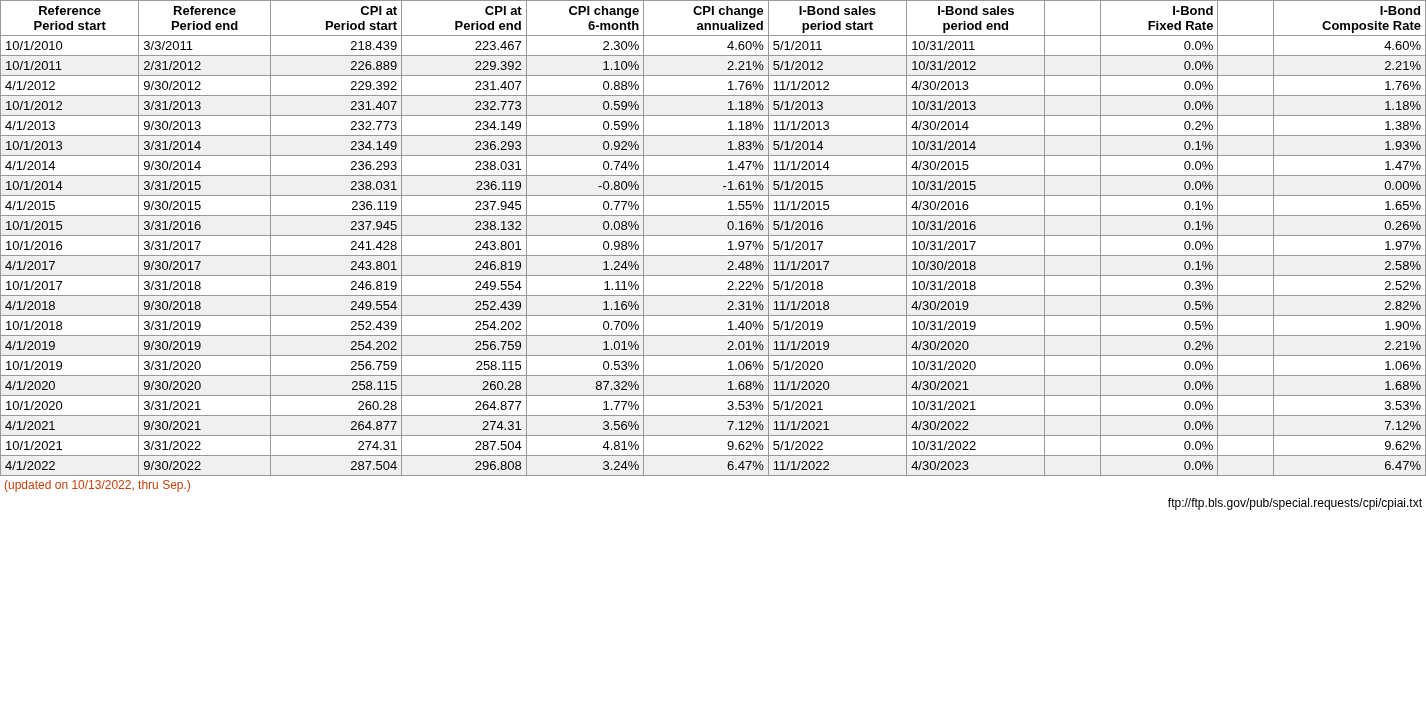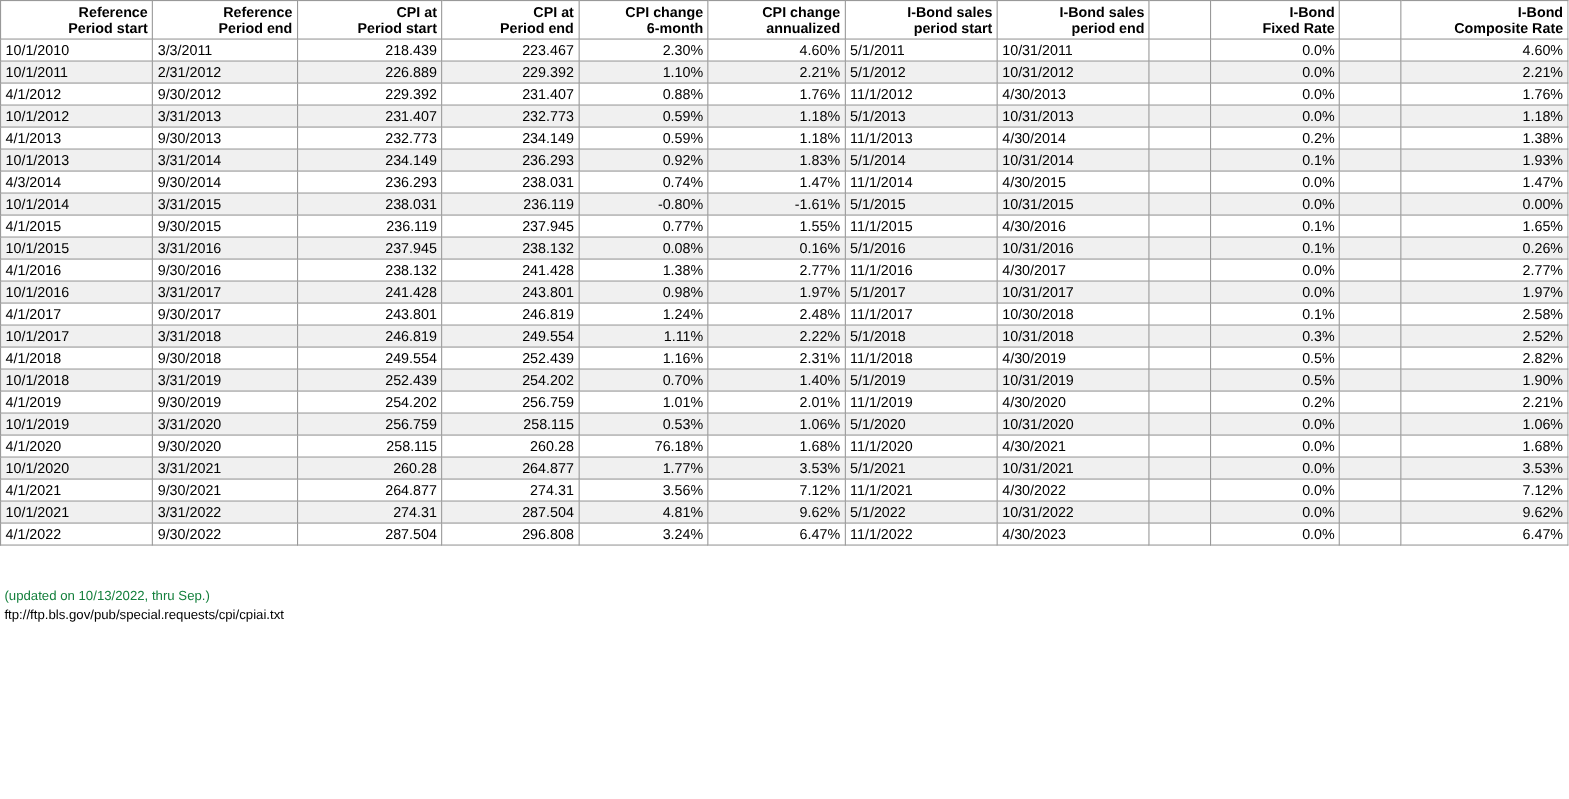--- a/index.html
+++ b/index.html
@@ -20,21 +20,21 @@
     }
     th, td {
       border: 1px solid #999;
       padding: 2px 4px;
       white-space: nowrap;
       vertical-align: top;
     }
     th {
       background: #fff;
       font-weight: bold;
-      text-align: right;
+      text-align: center;
     }
     td {
       background: #fff;
     }
     .num {
       text-align: right;
     }
     tr:nth-child(even) td {
       background: #f0f0f0;
     }
@@ -180,21 +180,21 @@
           <td class="num">0.92%</td>
           <td class="num">1.83%</td>
           <td>5/1/2014</td>
           <td>10/31/2014</td>
           <td></td>
           <td class="num">0.1%</td>
           <td></td>
           <td class="num">1.93%</td>
         </tr>
         <tr>
-          <td>4/3/2014</td>
+          <td>4/1/2014</td>
           <td>9/30/2014</td>
           <td class="num">236.293</td>
           <td class="num">238.031</td>
           <td class="num">0.74%</td>
           <td class="num">1.47%</td>
           <td>11/1/2014</td>
           <td>4/30/2015</td>
           <td></td>
           <td class="num">0.0%</td>
           <td></td>
@@ -236,34 +236,20 @@
           <td class="num">0.08%</td>
           <td class="num">0.16%</td>
           <td>5/1/2016</td>
           <td>10/31/2016</td>
           <td></td>
           <td class="num">0.1%</td>
           <td></td>
           <td class="num">0.26%</td>
         </tr>
         <tr>
-          <td>4/1/2016</td>
-          <td>9/30/2016</td>
-          <td class="num">238.132</td>
-          <td class="num">241.428</td>
-          <td class="num">1.38%</td>
-          <td class="num">2.77%</td>
-          <td>11/1/2016</td>
-          <td>4/30/2017</td>
-          <td></td>
-          <td class="num">0.0%</td>
-          <td></td>
-          <td class="num">2.77%</td>
-        </tr>
-        <tr>
           <td>10/1/2016</td>
           <td>3/31/2017</td>
           <td class="num">241.428</td>
           <td class="num">243.801</td>
           <td class="num">0.98%</td>
           <td class="num">1.97%</td>
           <td>5/1/2017</td>
           <td>10/31/2017</td>
           <td></td>
           <td class="num">0.0%</td>
@@ -352,21 +338,21 @@
           <td></td>
           <td class="num">0.0%</td>
           <td></td>
           <td class="num">1.06%</td>
         </tr>
         <tr>
           <td>4/1/2020</td>
           <td>9/30/2020</td>
           <td class="num">258.115</td>
           <td class="num">260.28</td>
-          <td class="num">76.18%</td>
+          <td class="num">87.32%</td>
           <td class="num">1.68%</td>
           <td>11/1/2020</td>
           <td>4/30/2021</td>
           <td></td>
           <td class="num">0.0%</td>
           <td></td>
           <td class="num">1.68%</td>
         </tr>
         <tr>
           <td>10/1/2020</td>
@@ -419,15 +405,15 @@
           <td class="num">6.47%</td>
           <td>11/1/2022</td>
           <td>4/30/2023</td>
           <td></td>
           <td class="num">0.0%</td>
           <td></td>
           <td class="num">6.47%</td>
         </tr>
       </tbody>
   </table>
-  <div style="padding: 2px 4px; font-size:12px; color:#15803d;margin-top:36px;">(updated on 10/13/2022, thru Sep.)</div>
-  <div style="padding: 2px 4px; font-size:12px; color:#000;">ftp://ftp.bls.gov/pub/special.requests/cpi/cpiai.txt</div>
+  <div style="padding: 2px 4px; font-size:12px; color:#c2410c;">(updated on 10/13/2022, thru Sep.)</div>
+  <div style="padding: 2px 4px; font-size:12px; color:#000;text-align:right;">ftp://ftp.bls.gov/pub/special.requests/cpi/cpiai.txt</div>
 </div>
 
 </body></html>

